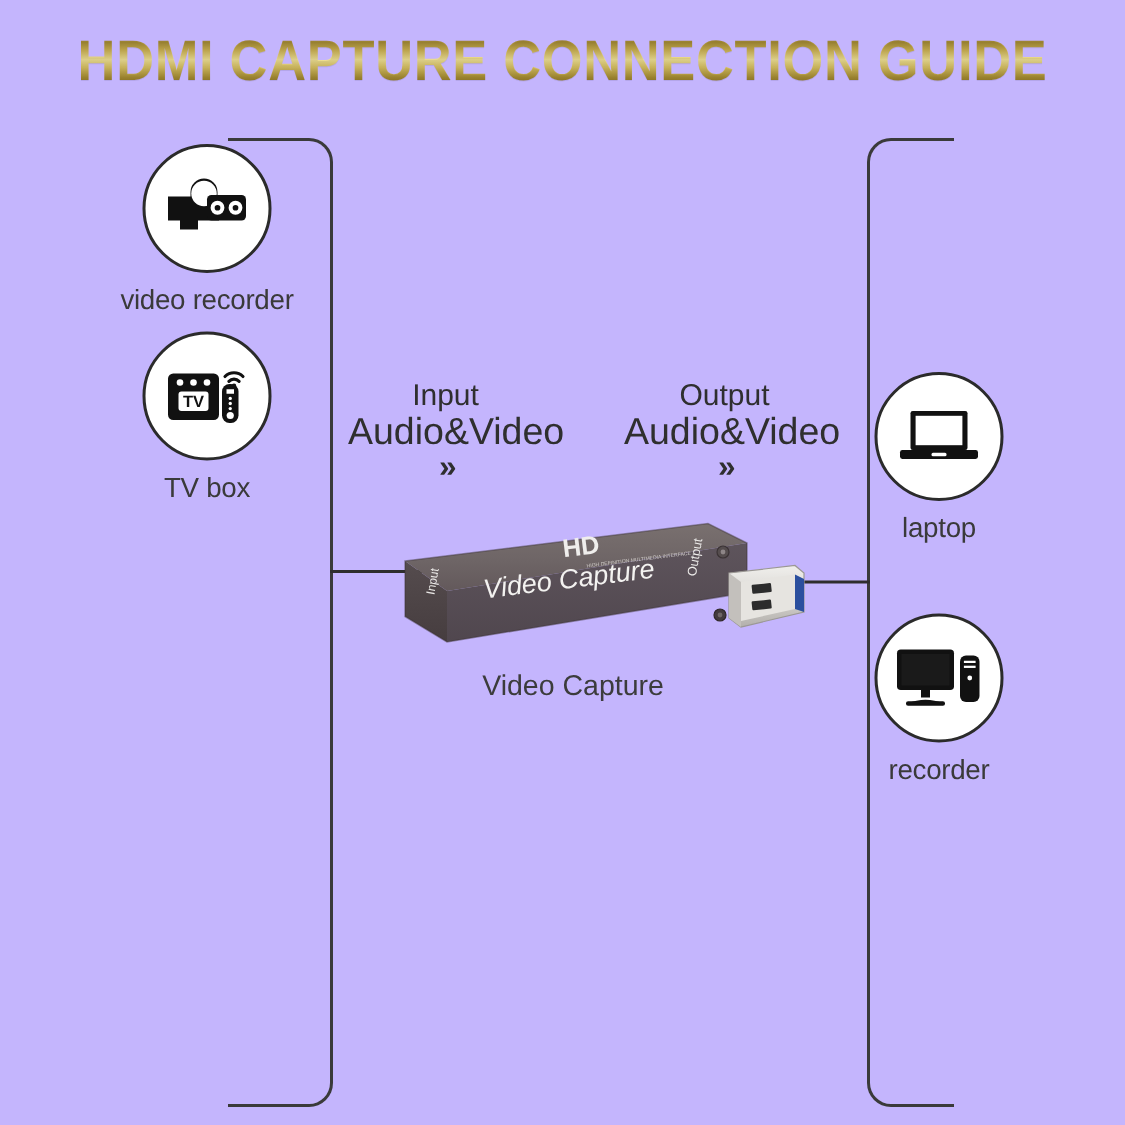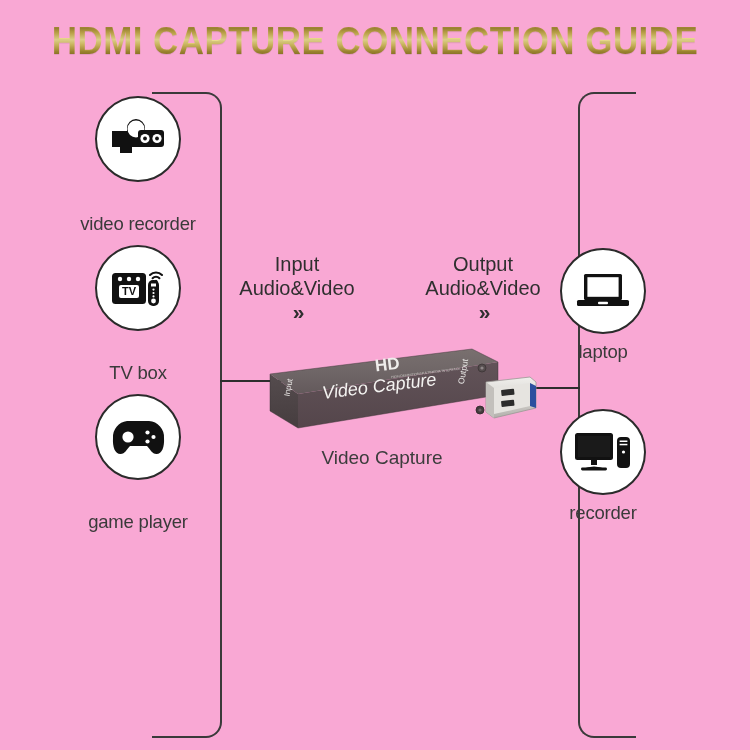--- a/index.html
+++ b/index.html
@@ -4,21 +4,21 @@
 <style>
   html, body {
     margin: 0;
     padding: 0;
     background: #ffffff;
   }
   #page {
     position: relative;
     width: 750px;
     height: 750px;
-    background: #f9a8d4;
+    background: #c4b5fd;
     overflow: hidden;
     font-family: "Liberation Sans", sans-serif;
   }
 
   
   #title {
     position: absolute;
     left: 0;
     top: 20px;
     width: 750px;
@@ -80,28 +80,28 @@
 
   
   .col {
     position: absolute;
     width: 150px;
     display: flex;
     flex-direction: column;
     align-items: center;
   }
   #col-left  { left: 63px; top: 96px; }
-  #col-right { left: 528px; top: 248px; }
+  #col-right { left: 551px; top: 248px; }
 
   .node {
     display: flex;
     flex-direction: column;
     align-items: center;
   }
-  #col-left .node  { margin-bottom: 10px; gap: 24px; }
+  #col-left .node  { margin-bottom: 10px; }
   #col-right .node { margin-bottom: 46px; }
 
   .circle {
     width: 86px;
     height: 86px;
     border-radius: 50%;
     border: 2.2px solid #2b2b2b;
     background: #ffffff;
     display: flex;
     align-items: center;
@@ -120,21 +120,21 @@
   }
 
   
   .flow {
     position: absolute;
     text-align: center;
     color: #2f2f2f;
     font-family: "Liberation Sans", sans-serif;
   }
   .flow .l1 { font-size: 20px; line-height: 24px; }
-  .flow .l2 { font-size: 20px; line-height: 24px; }
+  .flow .l2 { font-size: 25px; line-height: 24px; }
   .flow .chev {
     margin-top: 2px;
     font-size: 21px;
     font-weight: bold;
     letter-spacing: -3px;
     line-height: 20px;
   }
   #flow-input  { left: 232px; top: 252px; width: 130px; }
   #flow-output { left: 416px; top: 252px; width: 134px; }
 
@@ -204,32 +204,20 @@
           <circle cx="43.5" cy="32.4" r="1.1" fill="#fff"></circle>
           <circle cx="43.5" cy="37" r="2.4" fill="#fff"></circle>
           <path d="M40 11 a8.5 8.5 0 0 1 12 0" stroke="#111" stroke-width="2.1" fill="none" stroke-linecap="round"></path>
           <path d="M42.6 14.2 a4.8 4.8 0 0 1 6.8 0" stroke="#111" stroke-width="2.1" fill="none" stroke-linecap="round"></path>
           <circle cx="46" cy="17.2" r="1.5" fill="#111"></circle>
         </svg>
       </div>
       <div class="node-label">TV box</div>
     </div>
 
-    <div class="node">
-      <div class="circle">
-        <svg width="58" height="40" viewBox="0 0 58 40">
-          <path d="M18 4 h22 a16 16 0 0 1 15 17 c0.6 9 -2 16 -7.5 16 c-4.5 0 -6.5 -5 -9.5 -8 h-17 c-3 3 -5 8 -9.5 8 C6 37 3.4 30 4 21 A16 16 0 0 1 18 4 Z" fill="#111"></path>
-          <circle cx="19" cy="20" r="5.6" fill="#fff"></circle>
-          <circle cx="38.5" cy="15.5" r="2.1" fill="#fff"></circle>
-          <circle cx="44.5" cy="20" r="2.1" fill="#fff"></circle>
-          <circle cx="38.5" cy="24.5" r="2.1" fill="#fff"></circle>
-        </svg>
-      </div>
-      <div class="node-label">game player</div>
-    </div>
 
 
   </div>
 
   <div class="col" id="col-right">
 
     <div class="node">
       <div class="circle">
         <svg width="56" height="40" viewBox="0 0 56 40">
           <rect x="9" y="3" width="38" height="26" rx="1.5" fill="#111"></rect>

